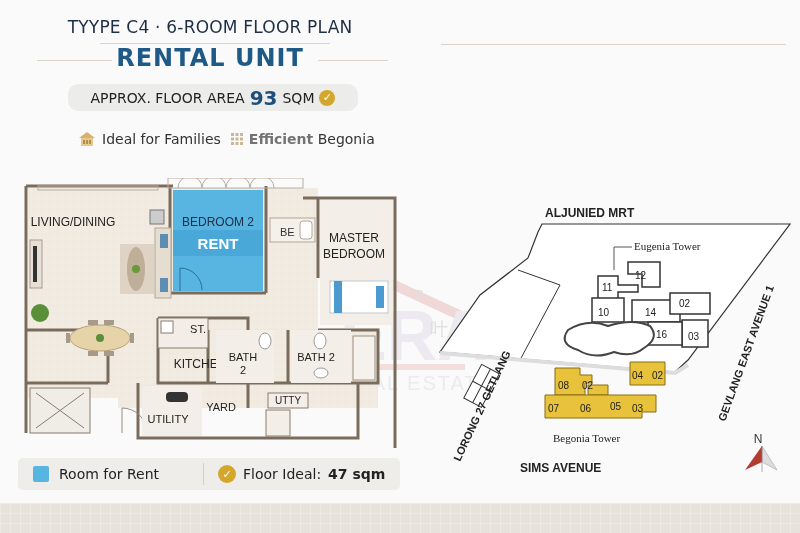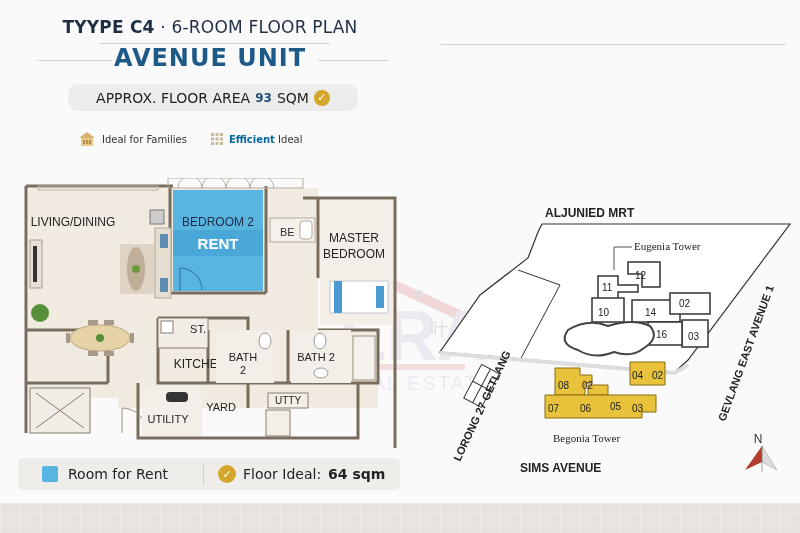--- a/index.html
+++ b/index.html
@@ -3,56 +3,56 @@
 <meta charset="utf-8">
 <style>
 *{box-sizing:border-box;margin:0;padding:0}
 html,body{width:800px;height:533px;overflow:hidden;background:#f8f8f8}
 body{font-family:"DejaVu Sans","Liberation Sans",sans-serif;color:#222;position:relative}
 .page{position:absolute;inset:0;background:#fafafa}
 .footer-strip{position:absolute;left:0;right:0;top:503px;height:30px;background:#e7e3dc;
  background-image:linear-gradient(90deg,rgba(255,255,255,.25) 1px,transparent 1px),linear-gradient(rgba(255,255,255,.25) 1px,transparent 1px);
  background-size:10px 10px}
 .hdr-title{position:absolute;top:17px;left:0;width:420px;text-align:center;font-size:17px;color:#1e2e45;letter-spacing:.2px}
-.hdr-title b{font-weight:bold}
+.hdr-title b{font-weight:normal}
 .hdr-sub{position:absolute;top:44px;left:0;width:420px;text-align:center;font-size:24px;font-weight:bold;color:#1e5a88;letter-spacing:1px}
 .rule{position:absolute;height:1px;background:#d8d4cc}
 .area-pill{position:absolute;top:84px;left:68px;width:290px;height:27px;background:#ececea;border-radius:10px;
  font-size:14px;color:#222;display:flex;align-items:center;justify-content:center;gap:5px}
-.area-pill .num{font-weight:bold;color:#1e4e7a;font-size:12px}
+.area-pill .num{font-weight:bold;color:#1e4e7a;font-size:20px}
 .check{display:inline-flex;width:16px;height:16px;border-radius:50%;background:#d4a72c;color:#fff;font-size:11px;align-items:center;justify-content:center;font-weight:bold}
-.features{position:absolute;top:131px;left:78px;font-size:10px;color:#333;display:flex;gap:24px;align-items:center}
+.features{position:absolute;top:131px;left:78px;font-size:14px;color:#333;display:flex;gap:10px;align-items:center}
 .features .it{display:flex;align-items:center;gap:6px}
-.features b{color:#0369a1}
+.features b{color:#737373}
 .loc-title{position:absolute;top:17px;left:420px;width:380px;text-align:center;font-size:16px;font-weight:bold;color:#1e2e45;letter-spacing:.5px}
 
 .fp{position:absolute;left:18px;top:178px;width:390px;height:270px}
 .legend{position:absolute;left:18px;top:458px;width:382px;height:32px;background:#efedea;border-radius:5px;display:flex;align-items:center;font-size:14px;color:#222}
-.legend .l1{display:flex;align-items:center;gap:10px;padding-left:24px;width:185px}
+.legend .l1{display:flex;align-items:center;gap:10px;padding-left:15px;width:185px}
 .legend .sw{width:16px;height:16px;background:#58b4e0;border-radius:2px}
 .legend .sep{width:1px;height:22px;background:#d3cfc8}
 .legend .l2{display:flex;align-items:center;gap:7px;padding-left:14px}
 .legend .l2 b{font-weight:bold}
 .map{position:absolute;left:420px;top:190px;width:380px;height:300px}
 .lbl{font-family:"Liberation Sans",sans-serif}
 </style>
 </head>
 <body>
 
 <div class="page">
 
   <div class="hdr-title">
     <b>TYYPE C4</b>
     <span>·</span>
     <span>6-ROOM FLOOR PLAN</span>
   </div>
   <div class="rule" style="top:43px;left:100px;width:230px"></div>
   <div class="rule" style="top:60px;left:37px;width:75px"></div>
   <div class="rule" style="top:60px;left:318px;width:70px"></div>
-  <div class="hdr-sub">AVENUE UNIT</div>
+  <div class="hdr-sub">RENTAL UNIT</div>
 
   <div class="area-pill">
     <span>APPROX. FLOOR AREA</span>
     <span class="num">93</span>
     <span>SQM</span>
     <span class="check">✓</span>
   </div>
 
   <div class="features">
     <div class="it">
@@ -72,21 +72,21 @@
             <rect x="4.5" y="0" width="3" height="3"></rect>
             <rect x="9" y="0" width="3" height="3"></rect>
         <rect x="0" y="4.5" width="3" height="3"></rect>
             <rect x="4.5" y="4.5" width="3" height="3"></rect>
             <rect x="9" y="4.5" width="3" height="3"></rect>
         <rect x="0" y="9" width="3" height="3"></rect>
             <rect x="4.5" y="9" width="3" height="3"></rect>
             <rect x="9" y="9" width="3" height="3"></rect>
           </g>
       </svg>
-      <span><b>Efficient</b> <span>Ideal</span></span>
+      <span><b>Efficient</b> <span>Begonia</span></span>
     </div>
   </div>
 
   <div class="rule" style="top:44px;left:441px;width:345px"></div>
 
   <svg style="position:absolute;left:300px;top:250px" width="300" height="150">
     <path d="M40 10 L170 70" stroke="#f0d8d8" stroke-width="10"></path>
     <text x="40" y="110" font-size="70" font-weight="bold" fill="#eceaf0" font-family="Liberation Sans, sans-serif">ERA</text>
     <rect x="30" y="114" width="135" height="6" fill="#f3dede"></rect>
     <text x="40" y="140" font-size="20" fill="#eceaf0" font-family="Liberation Sans, sans-serif" letter-spacing="2">REAL ESTATE</text>
@@ -197,21 +197,21 @@
 
   <div class="legend">
     <div class="l1">
       <span class="sw"></span>
       <span>Room for Rent</span>
     </div>
     <span class="sep"></span>
     <div class="l2">
       <span class="check" style="width:18px;height:18px">✓</span>
       <span>Floor Ideal:</span>
-      <b>64 sqm</b>
+      <b>47 sqm</b>
     </div>
   </div>
 
   <svg class="map" viewBox="0 0 380 300">
     <text x="125" y="27" font-size="12" font-weight="bold" fill="#222" class="lbl">ALJUNIED MRT</text>
     <path d="M122 34 L370 34 L268 170 L255 182 L20 162 L60 105 L108 68 L118 42 Z" fill="#fff" stroke="#333" stroke-width="1.2"></path>
     <path d="M98 80 L140 95 L100 170" stroke="#333" fill="none" stroke-width="1"></path>
     <path d="M20 163 L255 183 L268 175" stroke="#ddd" stroke-width="4" fill="none"></path>
 
     <text x="214" y="60" font-size="11" fill="#222" font-family="Liberation Serif, serif">Eugenia Tower</text>

